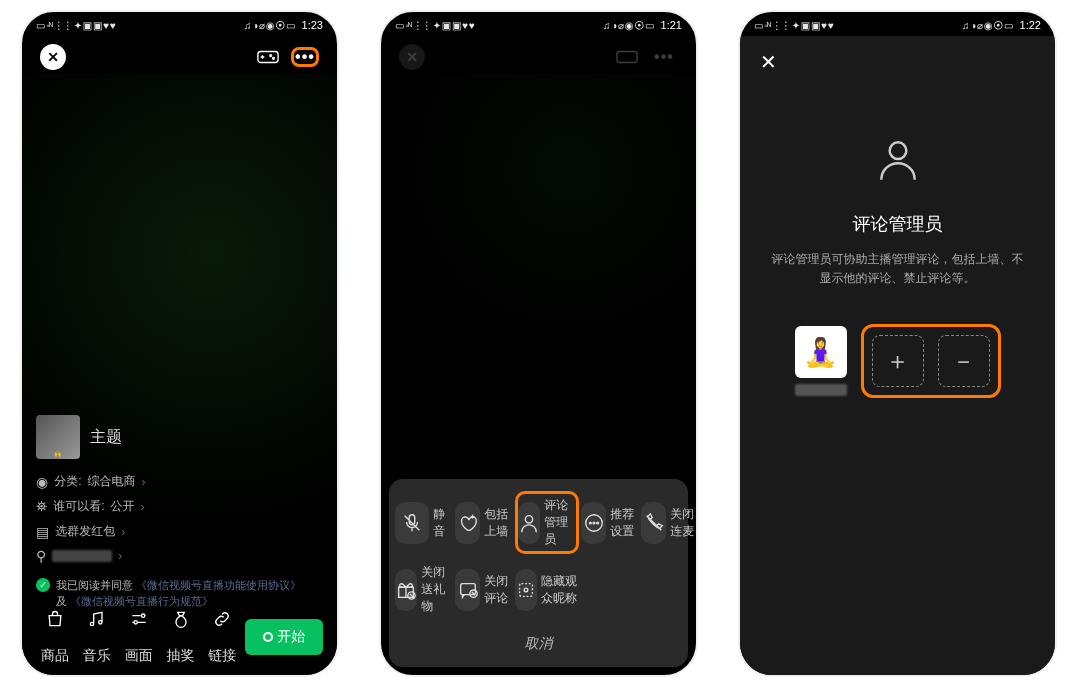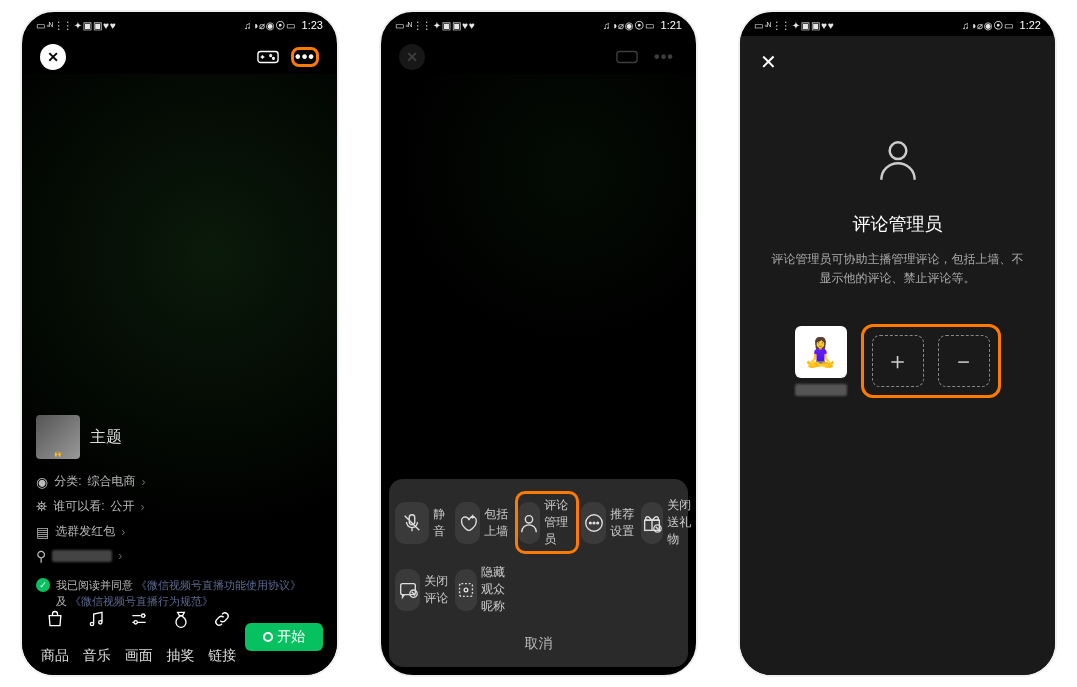--- a/index.html
+++ b/index.html
@@ -26,32 +26,32 @@
   .theme-title { font-size: 16px; color: #ddd; text-align: right; }
   .meta-row { display: flex; align-items: center; gap: 6px; color: #bbb; font-size: 12px; margin-bottom: 8px; }
   .meta-row .chev { color: #666; }
   .blur-chip { display: inline-block; width: 60px; height: 12px; background: #444; border-radius: 2px; filter: blur(1px); }
   .agree-row { display: flex; gap: 6px; color: #bbb; font-size: 11px; line-height: 1.4; margin-top: 14px; padding-right: 10px; }
   .check { width: 14px; height: 14px; background: #07c160; border-radius: 50%; flex-shrink: 0; display: flex; align-items: center; justify-content: center; font-size: 9px; color: #fff; }
   .link { color: #5b6a91; }
   .bottom-bar1 { position: absolute; bottom: 10px; left: 14px; right: 14px; display: flex; align-items: center; gap: 4px; }
   .tool { display: flex; flex-direction: column; align-items: center; gap: 18px; font-size: 14px; color: #ddd; width: 38px; }
   .tool-ico { width: 20px; height: 20px; display: flex; align-items: center; justify-content: center; }
-  .start-btn { margin-left: auto; background: #07c160; border-radius: 6px; height: 28px; width: 78px; display: flex; align-items: center; justify-content: center; gap: 4px; font-size: 14px; font-weight: 500; }
+  .start-btn { margin-left: auto; background: #07c160; border-radius: 6px; height: 36px; width: 78px; display: flex; align-items: center; justify-content: center; gap: 4px; font-size: 14px; font-weight: 500; }
   .rec-dot { width: 10px; height: 10px; border: 2px solid #fff; border-radius: 50%; }
 
   
   .dim-all { opacity: 0.45; }
   .sheet { position: absolute; left: 8px; right: 8px; bottom: 8px; background: #2a2a2a; border-radius: 14px; padding: 12px 6px 4px; }
   .sheet-grid { display: grid; grid-template-columns: repeat(5, 1fr); gap: 4px 2px; }
   .sheet-item { display: flex; flex-direction: row; align-items: center; gap: 4px; padding: 6px 0px; font-size: 12px; color: #ccc; }
   .sheet-ico { width: 42px; height: 42px; background: #3a3a3a; border-radius: 10px; display: flex; align-items: center; justify-content: center; }
   .sheet-ico svg { width: 22px; height: 22px; stroke: #ddd; fill: none; stroke-width: 1.5; }
   .sheet-item.highlight { border: 3px solid #ff7a00; border-radius: 10px; padding: 3px 0; }
-  .cancel-row { text-align: center; padding: 14px 0 10px; font-size: 14px; color: #bbb; }
+  .cancel-row { text-align: center; padding: 14px 0 10px; font-size: 14px; color: #bbb; font-style: italic; }
 
   
   .screen3-body { position: absolute; top: 24px; left: 0; right: 0; bottom: 0; background: #1a1a1a; padding: 14px 20px; }
   .x-close { font-size: 20px; color: #fff; }
   .hero { display: flex; flex-direction: column; align-items: center; margin-top: 60px; }
   .person-icon svg { width: 50px; height: 50px; stroke: #ccc; fill: none; stroke-width: 1.2; }
   .hero-title { font-size: 18px; margin-top: 24px; color: #fff; }
   .hero-desc { font-size: 12px; color: #aaa; text-align: center; margin-top: 14px; line-height: 1.6; padding: 0 6px; }
   .card-row { display: flex; gap: 14px; margin-top: 36px; align-items: center; }
   .mgr-card { width: 52px; height: 52px; background: #fff; border-radius: 6px; display: flex; align-items: center; justify-content: center; font-size: 28px; }
@@ -220,20 +220,28 @@
                 <circle cx="8" cy="12" r="1" fill="#ddd"></circle>
                 <circle cx="12" cy="12" r="1" fill="#ddd"></circle>
                 <circle cx="16" cy="12" r="1" fill="#ddd"></circle>
               </svg>
             </div>
             <span>推荐设置</span>
           </div>
           <div class="sheet-item">
             <div class="sheet-ico">
               <svg viewBox="0 0 24 24">
+                <path d="M5 5c2 5 8 11 13 13l3-3-4-2-2 2c-3-1-6-4-7-7l2-2-2-4-3 3zM4 4l16 16"></path>
+              </svg>
+            </div>
+            <span>关闭连麦</span>
+          </div>
+          <div class="sheet-item">
+            <div class="sheet-ico">
+              <svg viewBox="0 0 24 24">
                 <rect x="4" y="9" width="16" height="11"></rect>
                 <path d="M4 9h16M12 9v11M8 9c-2 0-3-1-3-2s2-3 4-1l3 3M16 9c2 0 3-1 3-2s-2-3-4-1l-3 3"></path>
                 <circle cx="18" cy="18" r="4"></circle>
                 <path d="M16 16l4 4"></path>
               </svg>
             </div>
             <span>关闭送礼物</span>
           </div>
           <div class="sheet-item">
             <div class="sheet-ico">

